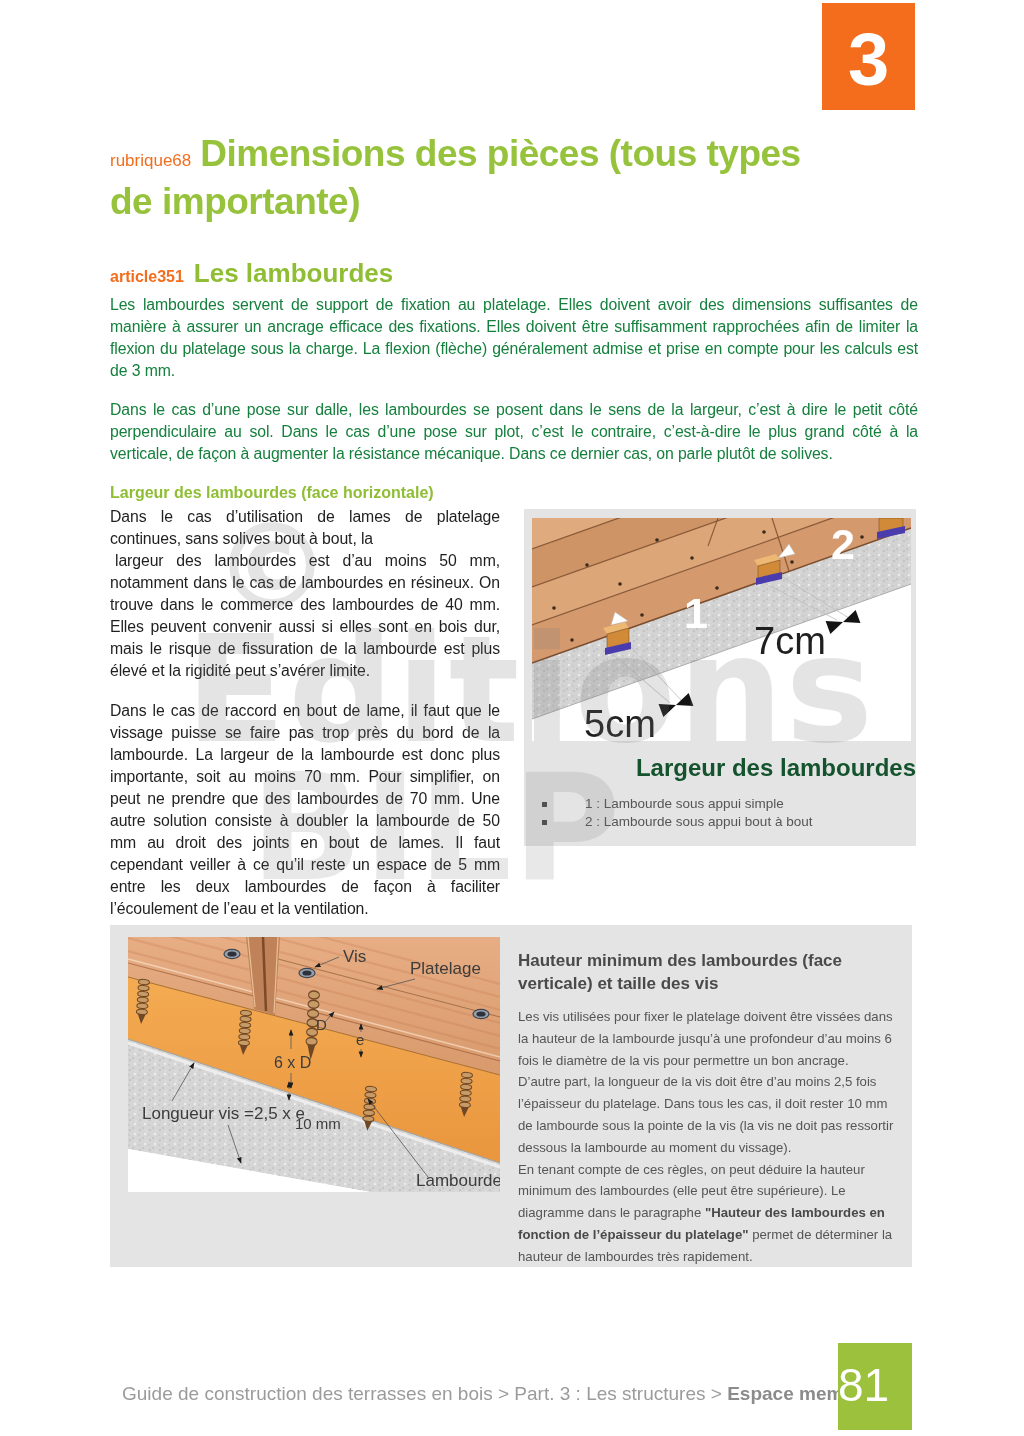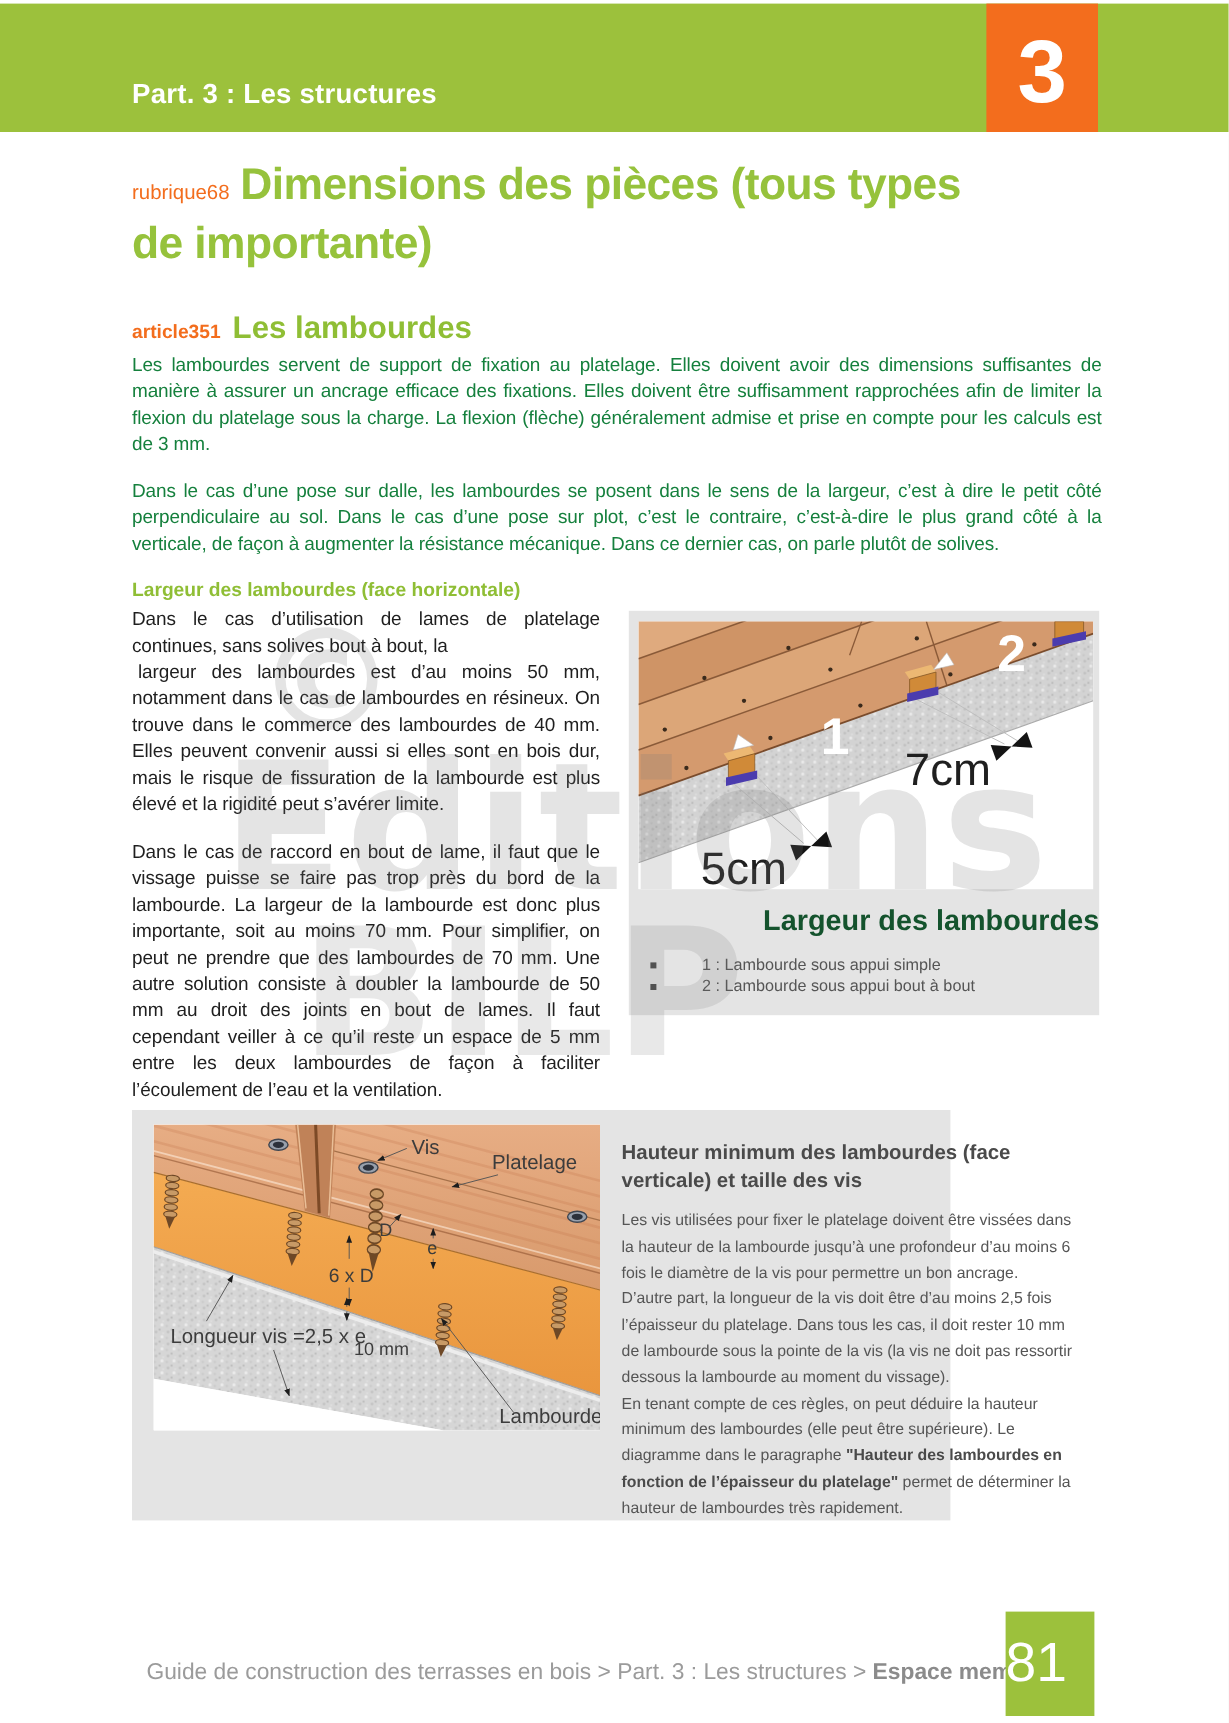--- a/index.html
+++ b/index.html
@@ -31,21 +31,21 @@
   .leftcol .p2{margin-top:18px;}
   
   .fig1-panel{position:absolute;left:524px;top:509px;width:392px;height:337px;background:#E4E4E4;}
   .fig1-imgbox{position:absolute;left:8px;top:9px;width:379px;height:223px;background:#ffffff;}
   .fig1-caption{position:absolute;left:0;top:245px;width:392px;text-align:right;
                 color:#14532d;font-size:24px;font-weight:bold;}
   .legend{position:absolute;left:18px;top:285px;font-size:13.5px;line-height:16px;color:#555555;}
   .legend-row{display:flex;align-items:center;margin-top:2px;gap:30px;}
   .bullet{width:5px;height:5px;background:#4a4a4a;margin-right:8px;flex:0 0 auto;}
   
-  .bottom-panel{position:absolute;left:110px;top:925px;width:682px;height:342px;background:#E4E4E4;}
+  .bottom-panel{position:absolute;left:110px;top:925px;width:802px;height:342px;background:#E4E4E4;}
   .fig2-imgbox{position:absolute;left:18px;top:12px;width:372px;height:255px;background:#ffffff;}
   .s2-col{position:absolute;left:408px;top:24px;width:382px;}
   .s2-heading{color:#4a4a4a;font-size:17px;font-weight:bold;line-height:23px;}
   .s2-body{margin-top:11px;color:#555555;font-size:13.2px;line-height:21.8px;}
   .s2-body .bp{margin:0;}
   .s2-body b{color:#4a4a4a;}
   
   .wm{position:absolute;color:rgba(120,120,120,0.20);font-family:"DejaVu Sans",sans-serif;
       pointer-events:none;z-index:30;white-space:nowrap;}
   .wm-c{left:213px;top:498px;font-size:118px;font-weight:bold;}
@@ -57,23 +57,20 @@
   .page-box{position:absolute;left:838px;top:1343px;width:74px;height:87px;background:#9CC13C;
             display:flex;align-items:center;justify-content:flex-start;}
   .page-num{color:#ffffff;font-size:46px;margin-top:-4px;}
   svg text{font-family:"Liberation Sans",sans-serif;}
 </style>
 </head>
 <body>
 
 <div id="page">
 
-  <div class="band">
-    <div class="part-label">Part. 3 : Les structures</div>
-  </div>
   <div class="chapter-box">
     <div class="chapter-num">3</div>
   </div>
 
   <div class="title-block">
     <span class="rubrique">rubrique68</span><span class="big-title">Dimensions des pièces (tous types</span><br>
     <span class="big-title">de importante)</span>
   </div>
 
   <div class="article-row">

